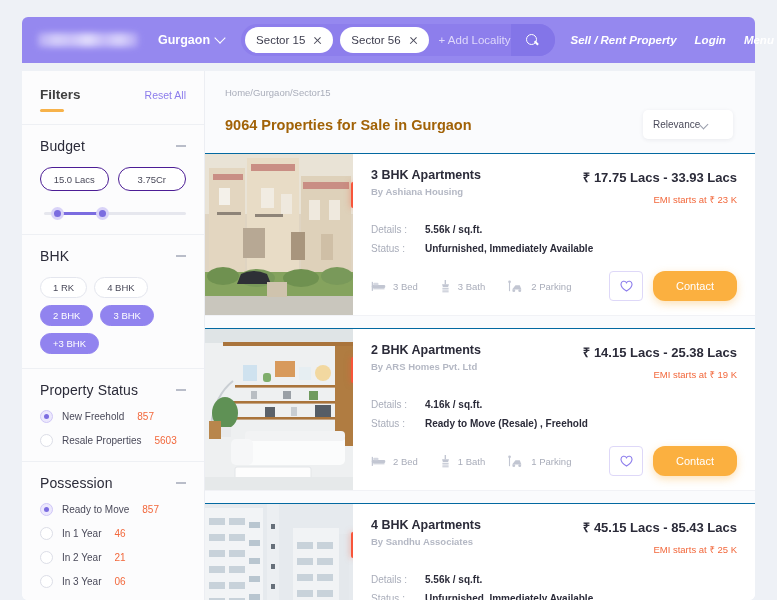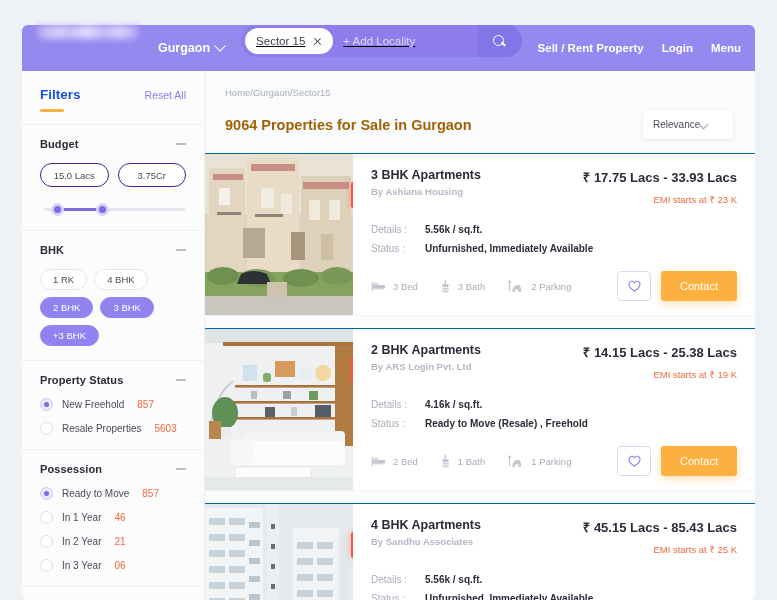--- a/index.html
+++ b/index.html
@@ -6,25 +6,25 @@
   html, body {
     width: 777px; height: 600px;
     font-family: "Liberation Sans", sans-serif;
     background: #edf1f7;
     overflow: hidden;
   }
   .page { position: relative; width: 777px; height: 600px; background: #eef1f6; }
 
   
   .header {
-    position: absolute; left: 22px; top: 25px;
+    position: absolute; left: 22px; top: 17px;
     width: 733px; height: 46px;
     background: #9588ef;
     border-radius: 6px 6px 0 0;
-    display: flex; 
+    display: flex; align-items: center;
     padding: 0 14px 0 16px;
   }
   .logo {
     width: 100px; height: 14px;
     background: linear-gradient(90deg,#b9aef5 0%, #d8d2fb 18%, #cdc4f9 34%, #e6e2fd 50%, #c6bcf8 66%, #ded8fc 82%, #b3a7f4 100%);
     border-radius: 3px;
     filter: blur(3px);
     opacity: .95;
     margin-right: 20px;
     flex: 0 0 auto;
@@ -41,21 +41,20 @@
     border-right: 1.6px solid #fff; border-bottom: 1.6px solid #fff;
     transform: rotate(45deg);
   }
   .searchbar {
     flex: 1 1 auto; height: 32px;
     background: #8d7eec;
     border-radius: 16px;
     display: flex; align-items: center;
     padding: 0 2px 0 4px;
     position: relative;
-    text-decoration: underline;
   }
   .pill {
     height: 26px; background: #ffffff; border-radius: 13px;
     display: flex; align-items: center; gap: 8px;
     padding: 0 11px; margin-right: 7px;
     font-size: 11.5px; color: #3d3d4e; font-weight: 500;
     white-space: nowrap; flex: 0 0 auto;
   }
   .pill .x {
     width: 9px; height: 9px; position: relative; display: inline-block;
@@ -85,46 +84,46 @@
   .mag::after {
     content:""; position:absolute; left: 8px; top: 8.5px;
     width: 5px; height: 1.6px; background: #fff; transform: rotate(45deg);
   }
   .navlinks {
     display: flex; align-items: center; gap: 18px;
     margin-left: 16px; flex: 0 0 auto;
   }
   .navlinks a {
     color: #ffffff; font-size: 11.5px; font-weight: 600;
-    text-decoration: none; white-space: nowrap;
+    text-decoration: none; white-space: nowrap; font-style: italic;
   }
   .menu { display: flex; align-items: center; gap: 7px; }
 
   
   .body {
     position: absolute; left: 22px; top: 71px;
     width: 733px; height: 529px;
     display: flex; background: #ffffff;
     border-radius: 0 0 6px 6px; overflow: hidden;
   }
 
   
   .sidebar {
     width: 183px; flex: 0 0 183px; background: #fcfcfd;
     border-right: 1px solid #eceef3; position: relative; overflow: hidden;
   }
   .filters-head { padding: 16px 18px 12px 18px; }
   .filters-row { display: flex; align-items: baseline; justify-content: space-between; }
-  .filters-title { font-size: 13.5px; font-weight: 600; color: #1d4ed8; }
+  .filters-title { font-size: 13.5px; font-weight: 600; color: #404040; }
   .reset { font-size: 10.5px; color: #8c7cec; font-weight: 500; cursor: pointer; text-align: center; }
   .underline { width: 24px; height: 3px; background: #f7b24a; border-radius: 2px; margin-top: 7px; }
 
   .fsection { border-top: 1px solid #eef0f4; padding: 13px 18px 14px 18px; }
   .fhead { display: flex; align-items: center; justify-content: space-between; }
-  .fhead h4 { font-size: 11px; font-weight: 700; color: #2b2b39; letter-spacing: .1px; }
+  .fhead h4 { font-size: 14px; font-weight: 400; color: #2b2b39; letter-spacing: .1px; }
   .minus { width: 10px; height: 1.5px; background: #b9bdc9; display: block; }
 
   .budget-inputs { display: flex; gap: 9px; margin-top: 13px; }
   .binput {
     flex: 1; height: 24px; border: 1px solid #4c1d95; border-radius: 12px;
     background: #fff; font-size: 9.5px; color: #4a4a5a;
     display: flex; align-items: center; justify-content: center;
   }
   .slider { position: relative; height: 14px; margin-top: 15px; }
   .track { position: absolute; left: 4px; right: 0; top: 6px; height: 3px; background: #e6e7ee; border-radius: 2px; }
@@ -210,21 +209,21 @@
   }
   .amen { display: flex; align-items: center; gap: 22px; }
   .am { display: flex; align-items: center; gap: 7px; font-size: 9.5px; color: #a9adba; }
   .actions { display: flex; align-items: center; gap: 10px; }
   .fav {
     width: 34px; height: 30px; border: 1px solid #ded8f8; border-radius: 4px;
     background: #fff; display: flex; align-items: center; justify-content: center;
     cursor: pointer;
   }
   .contact {
-    width: 76px; height: 30px; border-radius: 3px; border: none;
+    width: 84px; height: 30px; border-radius: 12px; border: none;
     background: #fbb040; color: #ffffff; font-size: 11px; font-weight: 500;
     display: flex; align-items: center; justify-content: center; cursor: pointer;
     box-shadow: 0 3px 9px rgba(251,176,64,.38);
     font-family: "Liberation Sans", sans-serif;
   }
 </style>
 </head>
 <body>
 
 <div class="page">
@@ -233,20 +232,24 @@
     <div class="logo"></div>
 
     <div class="city">
       <span>Gurgaon</span>
       <span class="chev"></span>
     </div>
 
     <div class="searchbar">
       <div class="pill">
         <span>Sector 15</span>
+        <span class="x"></span>
+      </div>
+      <div class="pill">
+        <span>Sector 56</span>
         <span class="x"></span>
       </div>
       <div class="addloc">+ Add Locality</div>
       <div class="searchbtn">
         <span class="mag"></span>
       </div>
     </div>
 
     <div class="navlinks">
       <a href="#">Sell / Rent Property</a>
@@ -495,21 +498,21 @@
               <rect x="30" y="138" width="76" height="16" rx="2" fill="#fdfdfd" stroke="#e3e6e8" stroke-width="1"></rect>
               <rect x="0" y="148" width="148" height="15" fill="#e6e9ea"></rect>
               <rect x="4" y="92" width="12" height="18" fill="#b8864c"></rect>
             </svg>
             <div class="redmark"></div>
           </div>
           <div class="cbody">
             <div class="crow1">
               <div>
                 <div class="cname">2 BHK Apartments</div>
-                <div class="cby">By ARS Login Pvt. Ltd</div>
+                <div class="cby">By ARS Homes Pvt. Ltd</div>
               </div>
               <div>
                 <div class="cprice">₹ 14.15 Lacs - 25.38 Lacs</div>
                 <div class="cemi">EMI starts at ₹ 19 K</div>
               </div>
             </div>
             <div class="detail">
               <span class="dlabel">Details :</span>
               <span class="dval">4.16k / sq.ft.</span>
             </div>

